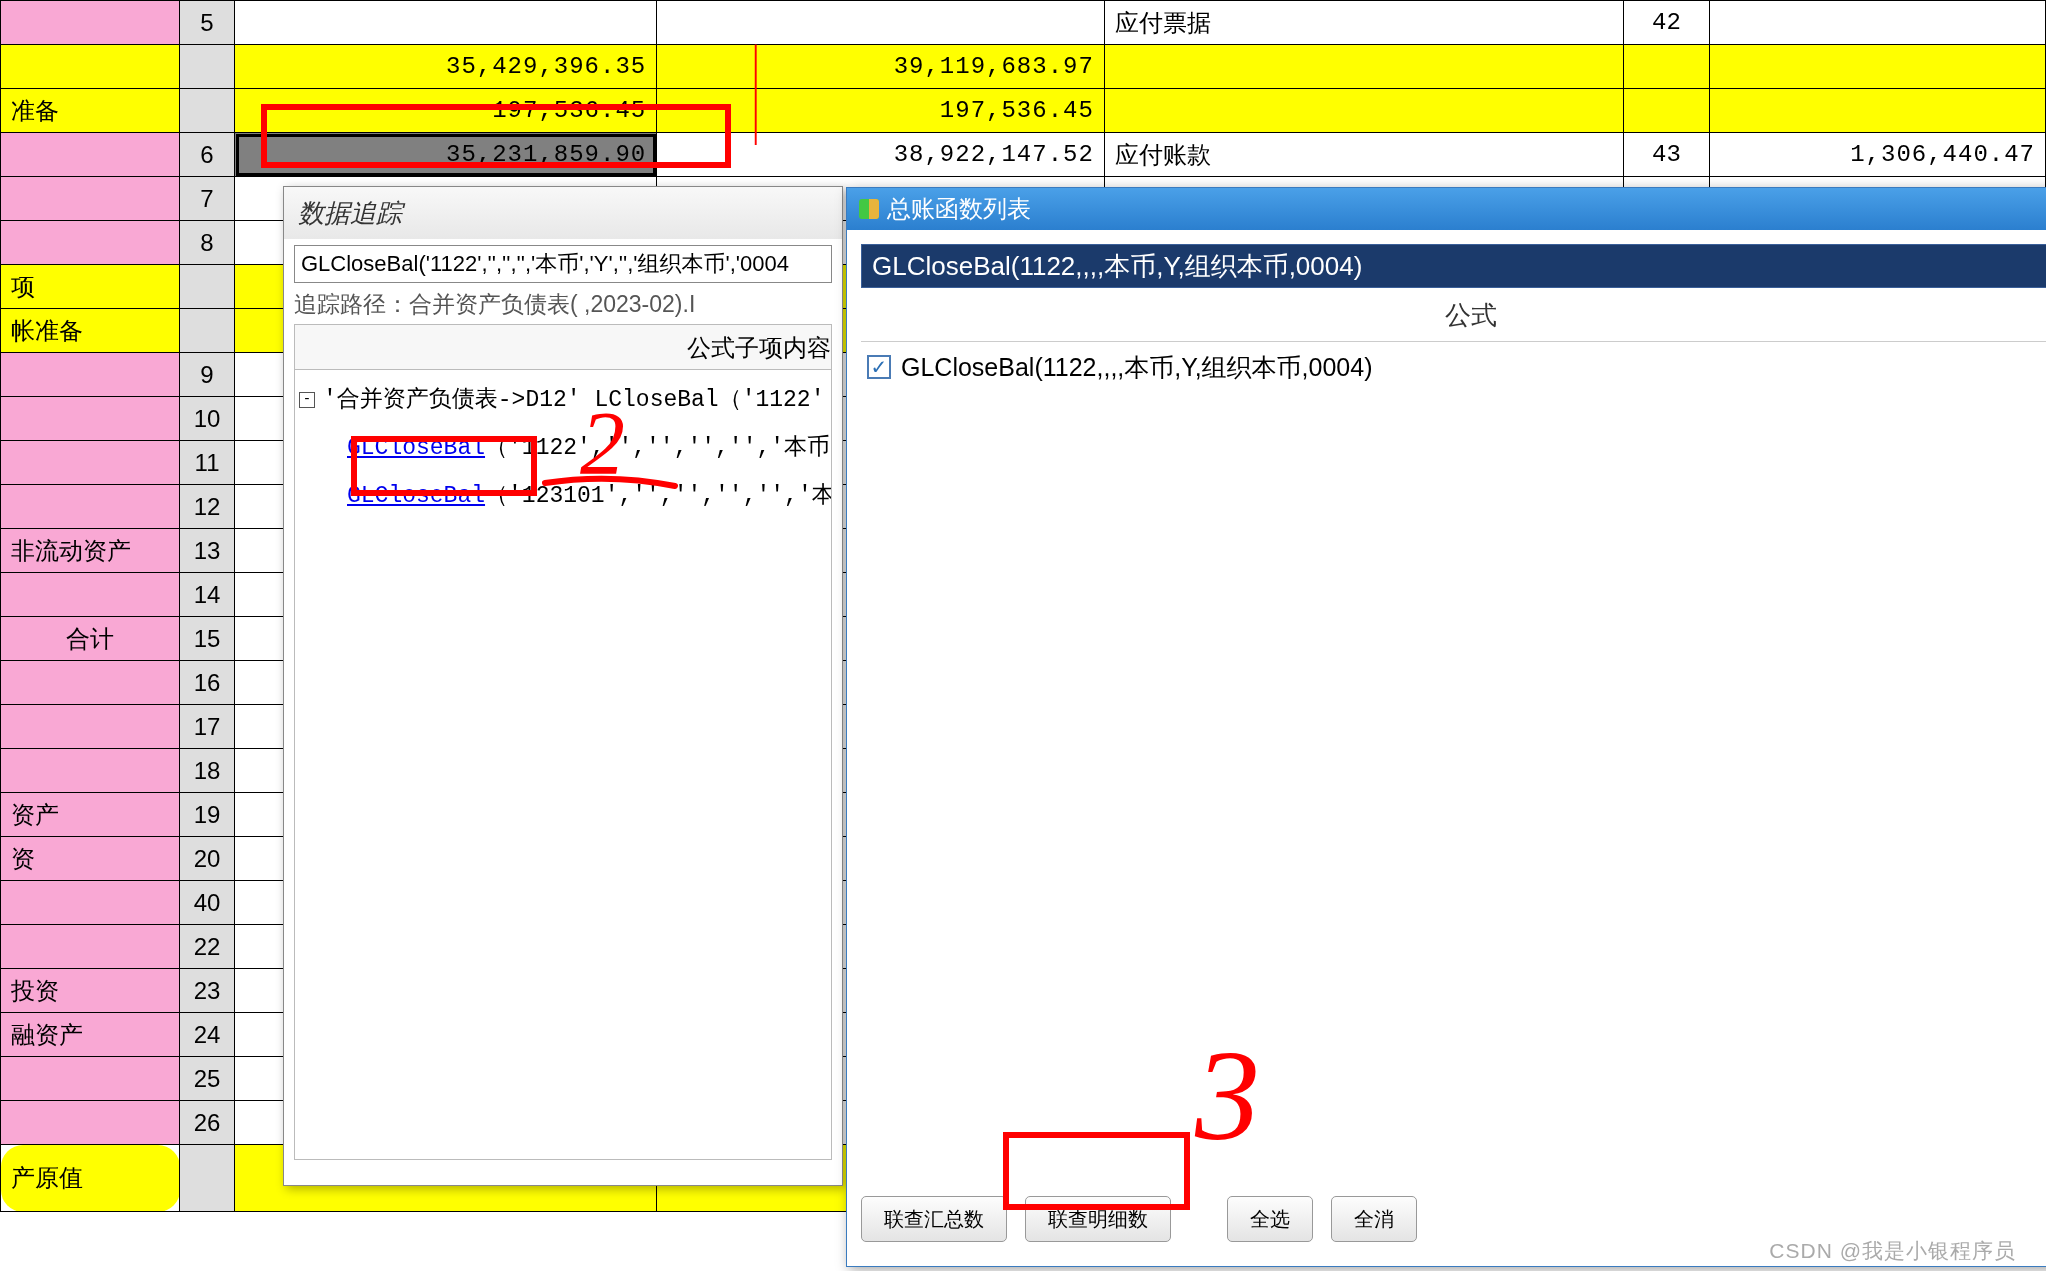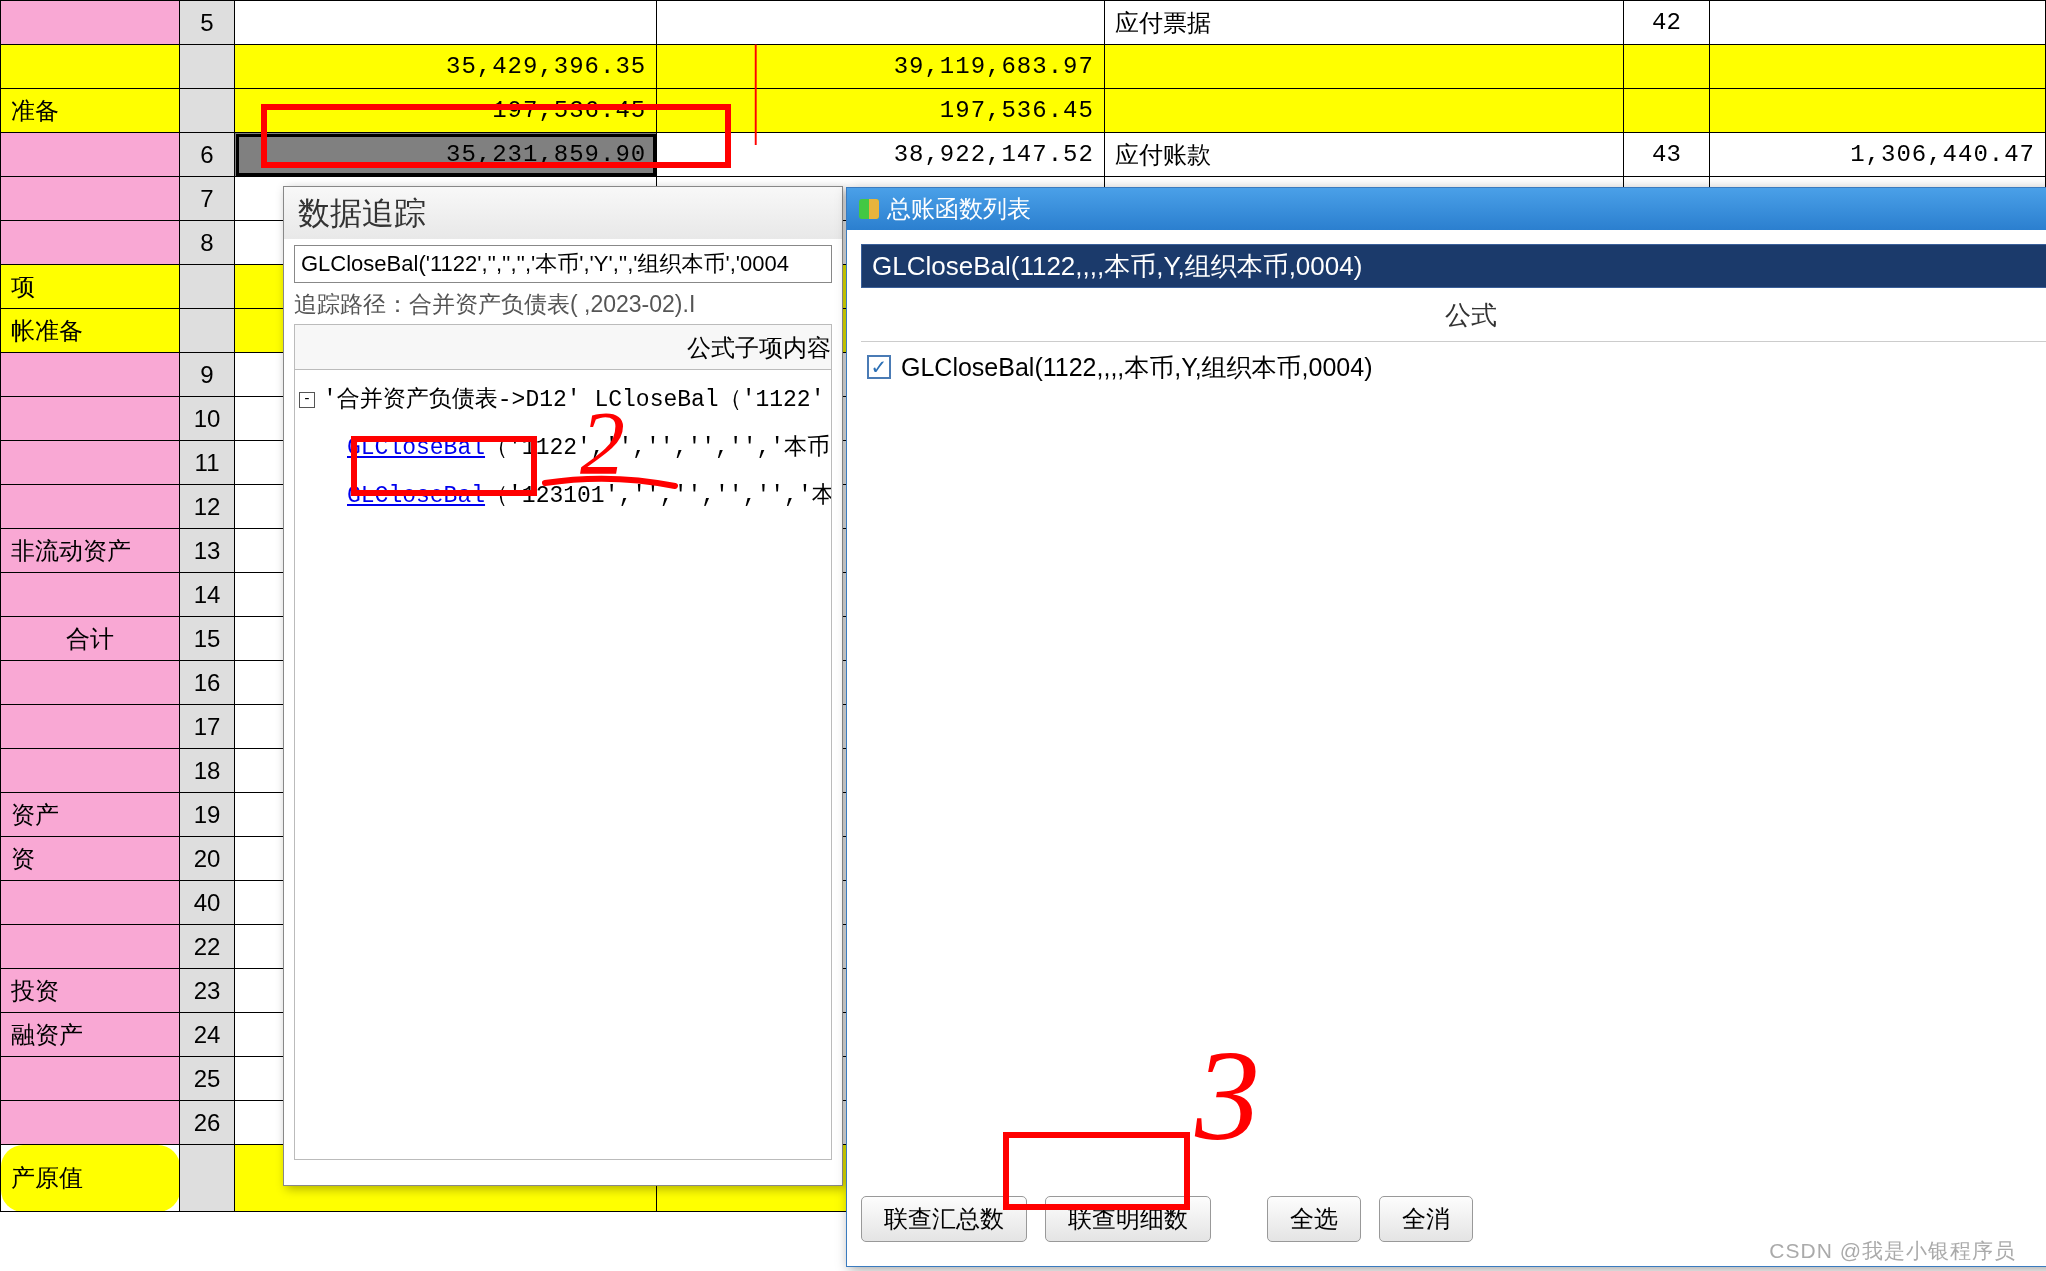--- a/index.html
+++ b/index.html
@@ -20,21 +20,21 @@
   .col-e { width: 85px; text-align: center; font-family: "Courier New", monospace; }
   .col-f { width: 330px; text-align: right; font-family: "Courier New", monospace; font-size: 26px; letter-spacing: 1px; }
   .selected-cell { background: #808080 !important; outline: 3px solid #000; outline-offset: -4px; color: #000; }
 
   
   .red-box { position: absolute; border: 6px solid #ff0000; pointer-events: none; z-index: 50; }
   .red-mark { position: absolute; color: #ff0000; font-family: "Brush Script MT", cursive; font-size: 90px; font-weight: 400; pointer-events: none; z-index: 50; font-style: italic; }
 
   
   .dlg1 { position: absolute; left: 283px; top: 186px; width: 560px; height: 1000px; background: #f0f0f0; border: 1px solid #888; box-shadow: 3px 3px 10px rgba(0,0,0,.3); }
-  .dlg1 .titlebar { height: 52px; line-height: 52px; padding: 0 14px; background: linear-gradient(#f8f8f8,#e8e8e8); font-size: 32px; color: #333; }
+  .dlg1 .titlebar { height: 52px; line-height: 52px; padding: 0 14px; background: linear-gradient(#f8f8f8,#e8e8e8); font-size: 26px; color: #333; font-style: italic; }
   .dlg1 .body { padding: 6px 10px 0 10px; background: #fff; height: calc(100% - 52px); }
   .dlg1 .inp { width: 100%; height: 38px; border: 1px solid #888; font-size: 22px; padding: 0 6px; font-family: Arial; }
   .dlg1 .path { font-size: 23px; color: #555; margin: 6px 0 2px 0; white-space: nowrap; overflow: hidden; }
   .dlg1 .tree-hdr { height: 46px; line-height: 46px; text-align: right; background: #f7f7f7; border: 1px solid #bbb; font-size: 24px; margin-top: 4px; }
   .dlg1 .tree { border: 1px solid #bbb; border-top: none; height: 790px; padding: 6px 4px; overflow: hidden; font-size: 23px; font-family: "Courier New", monospace; }
   .dlg1 .tree-row { white-space: nowrap; height: 48px; line-height: 48px; }
   .dlg1 .tree-row .exp { display: inline-block; width: 16px; height: 16px; border: 1px solid #555; text-align: center; line-height: 12px; font-size: 14px; margin-right: 8px; vertical-align: middle; background:#fff;}
   .dlg1 .tree-row .fn { color: #0000ee; text-decoration: underline; font-family: "Courier New", monospace; }
   .dlg1 .tree-row.child { padding-left: 48px; }
 
@@ -43,21 +43,21 @@
   .dlg2 .titlebar { height: 42px; line-height: 42px; background: linear-gradient(#4aa0e8,#2b7fcf); color: #fff; font-size: 24px; padding: 0 12px; display: flex; align-items: center; gap: 8px; }
   .dlg2 .titlebar .app-icon { width: 20px; height: 20px; background: #43c843; display: inline-block; border-radius: 3px; position: relative; }
   .dlg2 .titlebar .app-icon::after { content:""; position:absolute; left:10px; top:0; width:10px; height:20px; background:#e8b43c; border-radius: 0 3px 3px 0;}
   .dlg2 .body { padding: 14px 14px 0 14px; position: relative; height: calc(100% - 42px); }
   .dlg2 .sel { width: 100%; height: 44px; background: #1b3a6b; color: #fff; border: 1px solid #3a5f99; padding: 0 10px; font-size: 26px; font-family: Arial; display:flex; align-items:center; justify-content:space-between; }
   .dlg2 .list-hdr { height: 54px; line-height: 54px; text-align: center; font-size: 26px; color: #333; border-bottom: 1px solid #ccc; }
   .dlg2 .list { height: 755px; overflow: hidden; }
   .dlg2 .list-row { height: 50px; display: flex; align-items: center; gap: 10px; padding: 0 6px; font-size: 25px; font-family: Arial; }
   .dlg2 .list-row .cb { width: 24px; height: 24px; border: 2px solid #4a7bb5; display:inline-flex; align-items:center; justify-content:center; color:#2b6fb5; font-size:20px; line-height:20px;}
   .dlg2 .btnbar { position: absolute; left: 14px; right: 14px; bottom: 24px; display: flex; gap: 18px; }
-  .dlg2 .btn { height: 46px; padding: 0 22px; border: 1px solid #999; background: linear-gradient(#fdfdfd,#e4e4e4); border-radius: 5px; font-size: 24px; cursor: pointer; display:inline-flex; align-items:center;}
+  .dlg2 .btn { height: 46px; padding: 0 22px; border: 1px solid #999; background: linear-gradient(#fdfdfd,#e4e4e4); border-radius: 5px; font-size: 20px; cursor: pointer; display:inline-flex; align-items:center;}
   .watermark { position:absolute; right:30px; bottom:6px; font-size:21px; color:#aaa; font-family: Arial; letter-spacing:1px;}
 </style>
 </head>
 <body>
 <div class="page">
 
 <div class="sheet">
   <table id="sheet-table">
         <tbody>
           <tr>

